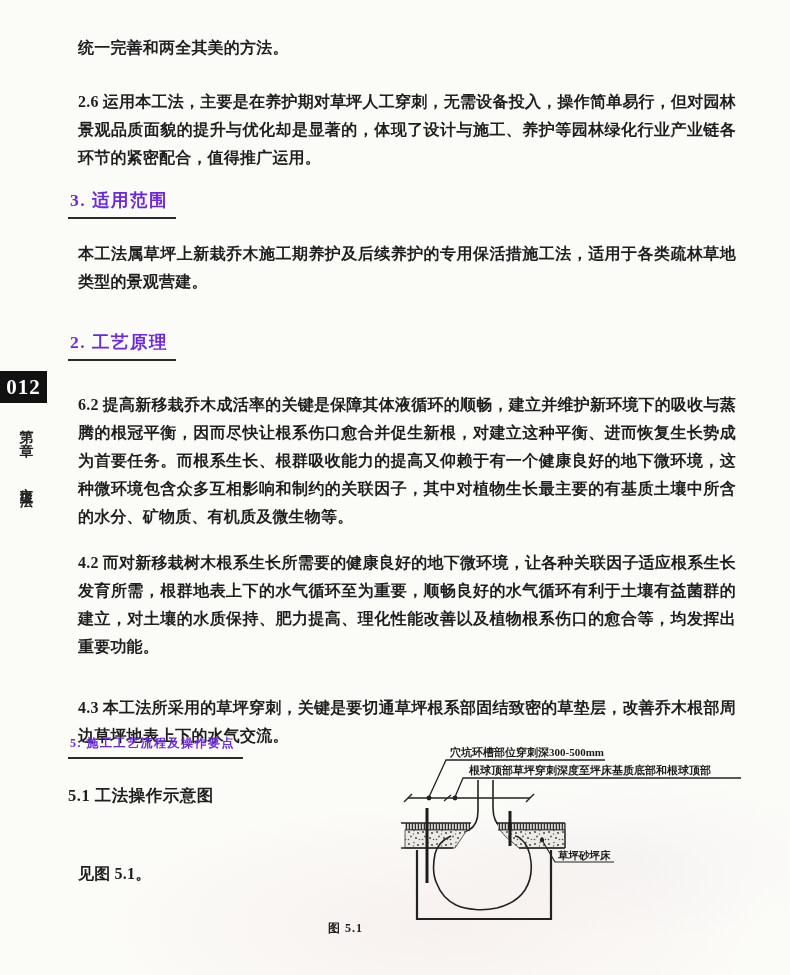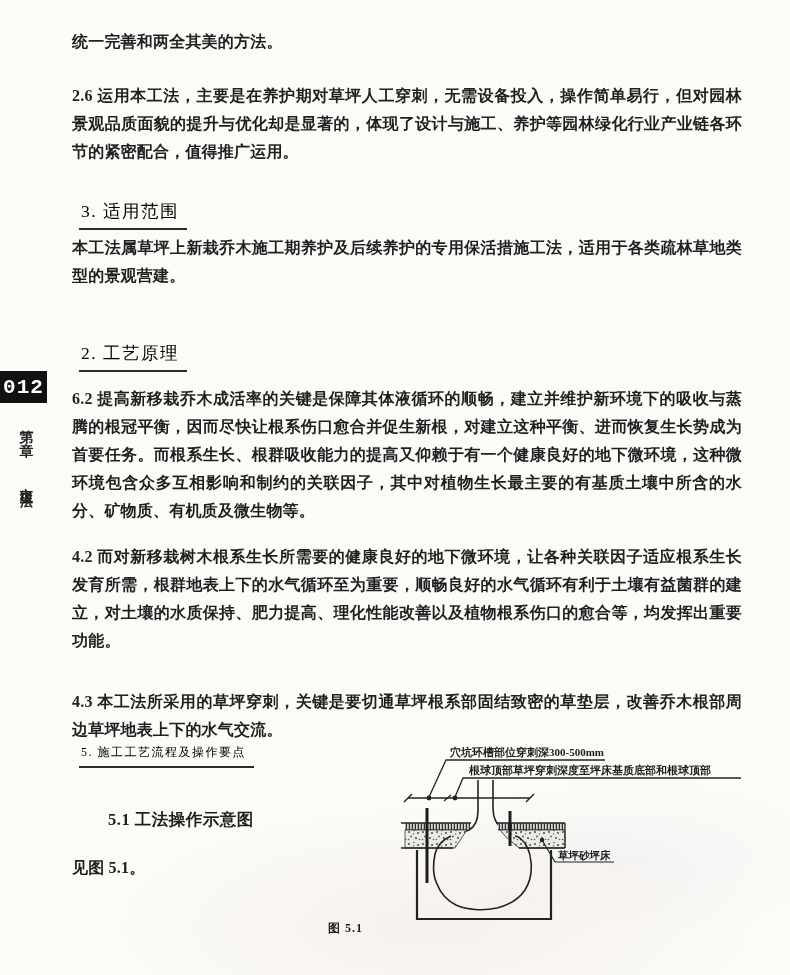--- a/index.html
+++ b/index.html
@@ -10,35 +10,35 @@
     color:#1f1f1f;
   }
   .scan-tint{
     position:absolute;inset:0;pointer-events:none;
     background:
       radial-gradient(60% 18% at 55% 95%, rgba(222,178,178,0.14), rgba(222,178,178,0) 70%),
       radial-gradient(40% 12% at 80% 88%, rgba(200,190,200,0.10), rgba(200,190,200,0) 70%);
   }
   .blk{position:absolute;left:68px;width:678px;}
   p.body{
-    margin:4px;font-size:16px;font-weight:600;letter-spacing:0.2px;
+    margin:10px;font-size:16px;font-weight:600;letter-spacing:0.2px;
     text-align:justify;text-align-last:left;line-height:28px;
   }
   .lh26{line-height:26.5px;}
   .lh27{line-height:27px;}
   .heading{
-    margin:11px;font-size:17.5px;font-weight:400;color:#000000;letter-spacing:1.5px;
+    margin:0;font-size:17.5px;font-weight:700;color:#6d28d9;letter-spacing:1.5px;
     display:inline-block;padding:0 8px 5px 2px;border-bottom:2px solid #2a2a2a;
     white-space:nowrap;
   }
   .subheading{margin:0;font-size:16.5px;font-weight:700;letter-spacing:0.5px;}
   
   .page-tab{
     position:absolute;left:0;top:371px;width:47px;height:32px;background:#111;
-    color:#fff;font-family:Liberation Mono, monospace;
+    color:#fff;font-family:Liberation Serif, serif;
     font-size:21px;font-weight:700;letter-spacing:1px;
     display:flex;align-items:center;justify-content:center;
   }
   .vert{
     position:absolute;left:17px;
     writing-mode:vertical-rl;text-orientation:upright;
     font-weight:700;color:#222;white-space:nowrap;
   }
   .vert.chapter{top:419px;font-size:14px;letter-spacing:6px;}
   .vert.section{top:477px;font-size:13px;letter-spacing:2.5px;}
@@ -90,21 +90,21 @@
 </div>
 
 <div class="blk" style="top:684px;">
   <p class="body lh26">4.3 本工法所采用的草坪穿刺，关键是要切通草坪根系部固结致密的草垫层，改善乔木根部周边草坪地表上下的水气交流。</p>
 </div>
 
 <div class="blk" style="top:733px;">
   <span class="heading" style="font-size:12px;">5. 施工工艺流程及操作要点</span>
 </div>
 
-<div class="blk" style="top:809px;margin-left:40px;">
+<div class="blk" style="top:785px;">
   <p class="subheading">5.1 工法操作示意图</p>
 </div>
 
 <div class="blk" style="top:850px;">
   <p class="body">见图 5.1。</p>
 </div>
 
 <div class="figure-wrap">
 <svg width="392" height="215" viewBox="0 0 392 215">
   <defs>

